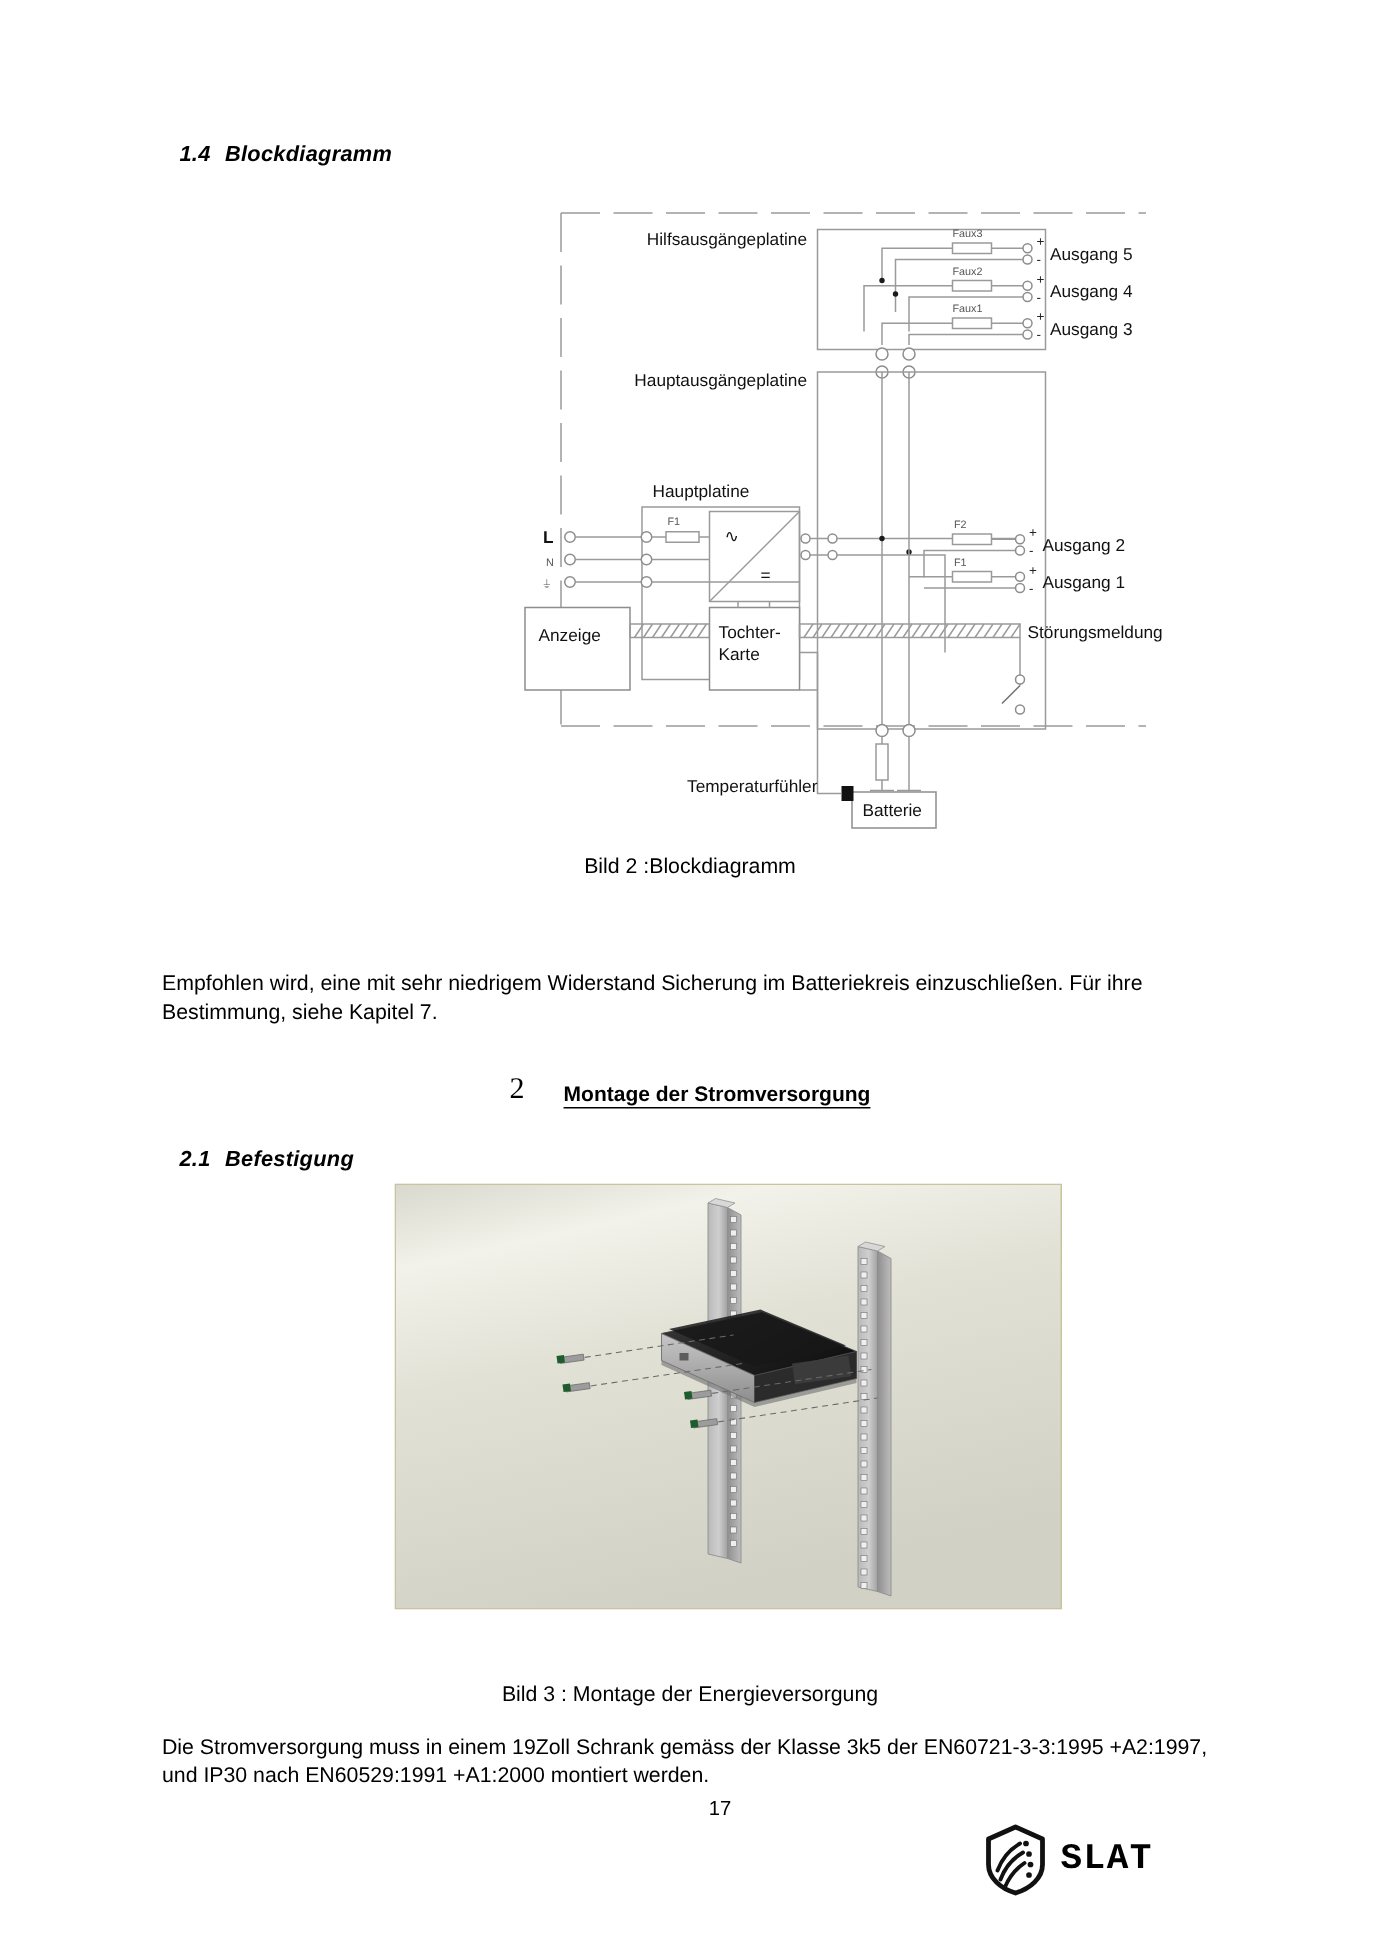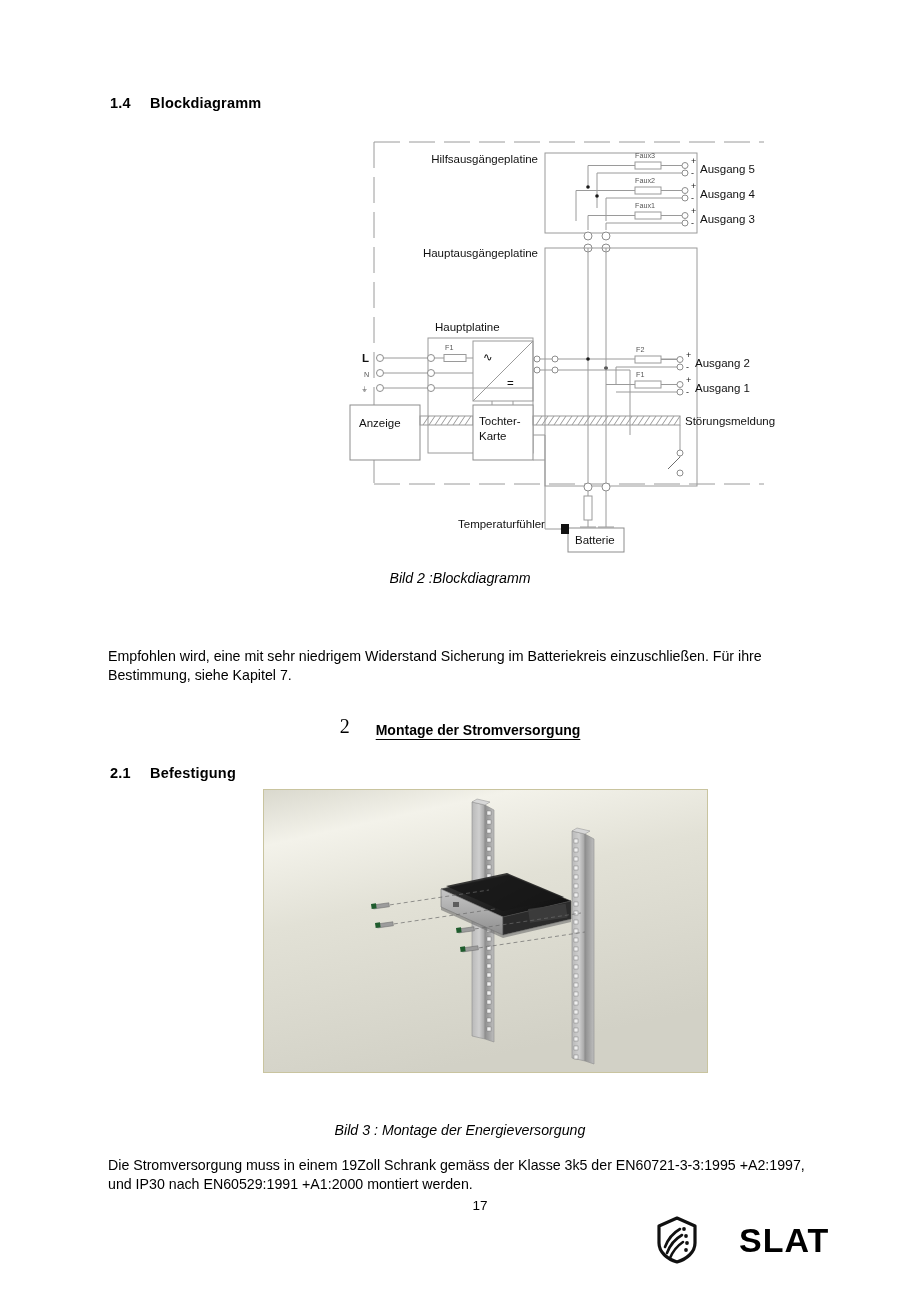--- a/index.html
+++ b/index.html
@@ -20,22 +20,24 @@
     inset: 0;
     width: 920px;
     height: 1300px;
   }
 
   
   .h-sub {
     position: absolute;
     font-size: 14.5px;
     font-weight: bold;
+    font-style: italic;
     letter-spacing: 0.2px;
     white-space: nowrap;
+    text-align: center;
   }
   .h-sub .num { display: inline-block; width: 40px; }
 
   .h-chapter {
     position: absolute;
     left: 0; right: 0;
     text-align: center;
     white-space: nowrap;
   }
   .h-chapter .cnum {
@@ -59,42 +61,40 @@
     line-height: 19px;
     text-align: left;
     margin-top: 28px;
   }
 
   .caption {
     position: absolute;
     left: 0; right: 0;
     text-align: center;
     font-size: 14.2px;
-    font-style: italic;
   }
 
   
   .page-number {
     position: absolute;
     font-size: 13.5px;
     text-align: center;
   }
   .logo-wrap {
     position: absolute;
     display: flex;
     align-items: center;
     gap: 8px;
   }
   .logo-word {
-    font-size: 34px;
+    font-size: 24px;
     font-weight: bold;
     letter-spacing: 1px;
     line-height: 1;
-    font-family: Liberation Sans, sans-serif;
-    margin-left: 32px;
+    font-family: Liberation Mono, monospace;
   }
 
   
   #diagram { position: absolute; }
   #diagram text { font-family: "Liberation Sans", sans-serif; }
   .dg-label { font-size: 11.5px; fill: #111; }
   .dg-label-sm { font-size: 7.2px; fill: #555; }
   .dg-term { font-size: 9px; fill: #222; }
   .dg-box { fill: none; stroke: #9a9a9a; stroke-width: 1; }
   .dg-wire { stroke: #9a9a9a; stroke-width: 1; fill: none; }

